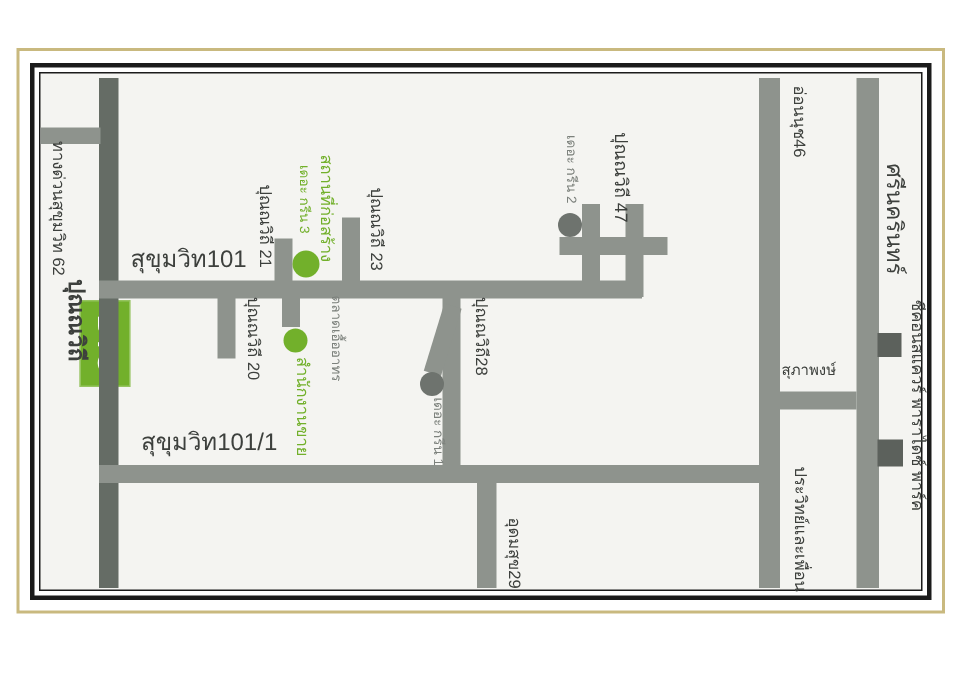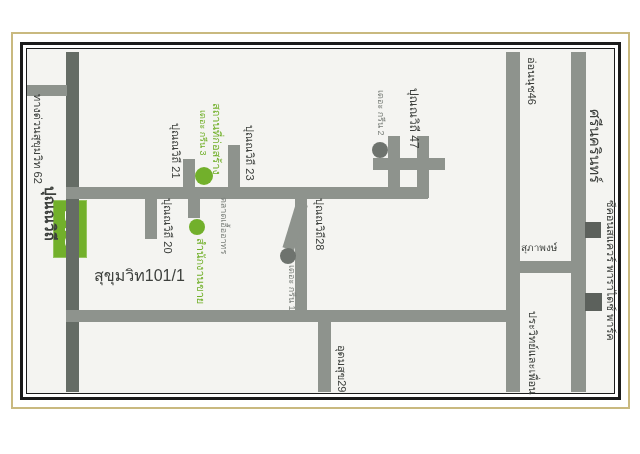--- a/index.html
+++ b/index.html
@@ -49,21 +49,22 @@
       <div class="road" style="left: 520px; top: 261px; width: 51px; height: 12px; background: rgb(142, 147, 141);"></div>
       <div class="road" style="left: 318px; top: 322px; width: 13px; height: 70px; background: rgb(142, 147, 141);"></div>
       <div class="building" style="left: 585px; top: 222px; width: 16px; height: 16px; background: rgb(92, 97, 92);"></div>
       <div class="building" style="left: 585px; top: 293px; width: 17px; height: 18px; background: rgb(92, 97, 92);"></div>
       <div class="dot" style="left: 195px; top: 167px; width: 18px; height: 18px; background: rgb(114, 176, 43);"></div>
       <div class="dot" style="left: 189px; top: 219px; width: 16px; height: 16px; background: rgb(114, 176, 43);"></div>
       <div class="dot" style="left: 280px; top: 248px; width: 16px; height: 16px; background: rgb(110, 115, 110);"></div>
       <div class="dot" style="left: 372px; top: 142px; width: 16px; height: 16px; background: rgb(110, 115, 110);"></div>
       <div class="lbl rot90" style="left: 43px; top: 94px; font-size: 11px; color: rgb(61, 64, 61);">ทางด่วนสุขุมวิท 62</div>
       <div class="lbl rot90" style="left: 58px; top: 186px; font-size: 15px; color: rgb(61, 64, 61); font-weight: bold;">ปุณณวิถี</div>
-      <div class="lbl" style="left: 94px; top: 268px; font-size: 16px; color: rgb(61, 64, 61);">สุขุมวิท101/1</div>
+      <div class="lbl" style="left: 87px; top: 166px; font-size: 16px; color: rgb(61, 64, 61);">สุขุมวิท101</div>
+      <div class="lbl" style="left: 94px; top: 288px; font-size: 16px; color: rgb(61, 64, 61);">สุขุมวิท101/1</div>
       <div class="lbl rot90" style="left: 181px; top: 123px; font-size: 11px; color: rgb(61, 64, 61);">ปุณณวิถี 21</div>
       <div class="lbl rot90" style="left: 222px; top: 103px; font-size: 11px; color: rgb(114, 176, 43);">สถานที่ก่อสร้าง</div>
       <div class="lbl rot90" style="left: 207px; top: 110px; font-size: 9px; color: rgb(114, 176, 43);">เดอะ กรีน 3</div>
       <div class="lbl rot90" style="left: 255px; top: 125px; font-size: 11px; color: rgb(61, 64, 61);">ปุณณวิถี 23</div>
       <div class="lbl rot90" style="left: 173px; top: 198px; font-size: 11px; color: rgb(61, 64, 61);">ปุณณวิถี 20</div>
       <div class="lbl rot90" style="left: 228px; top: 197px; font-size: 9px; color: rgb(124, 129, 124);">ตลาดเอื้ออาทร</div>
       <div class="lbl rot90" style="left: 206px; top: 238px; font-size: 11px; color: rgb(114, 176, 43);">สำนักงานขาย</div>
       <div class="lbl rot90" style="left: 325px; top: 198px; font-size: 11px; color: rgb(61, 64, 61);">ปุณณวิถี28</div>
       <div class="lbl rot90" style="left: 296px; top: 265px; font-size: 9px; color: rgb(124, 129, 124);">เดอะ กรีน 1</div>
       <div class="lbl rot90" style="left: 420px; top: 88px; font-size: 12px; color: rgb(61, 64, 61);">ปุณณวิถี 47</div>

